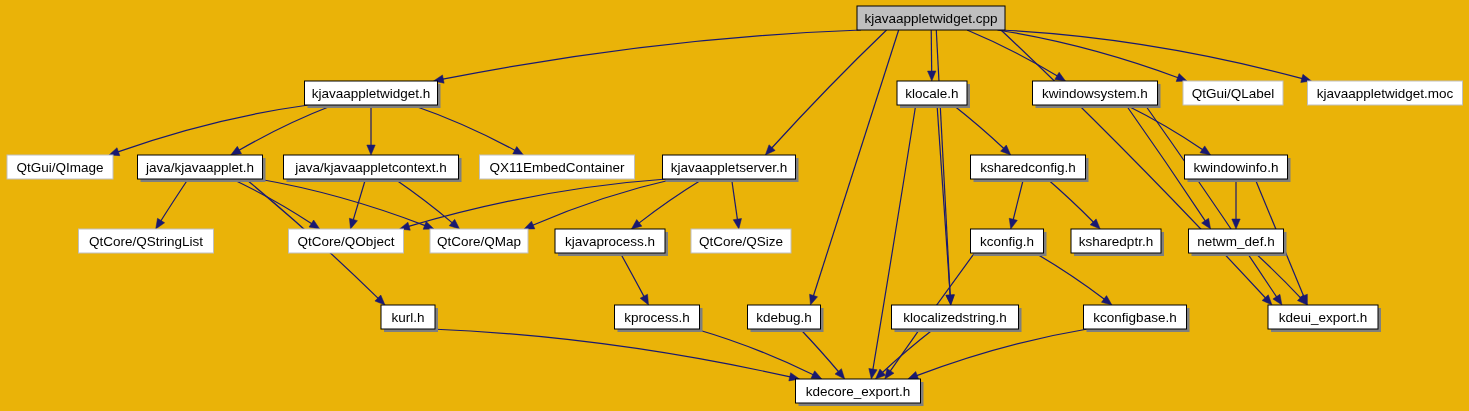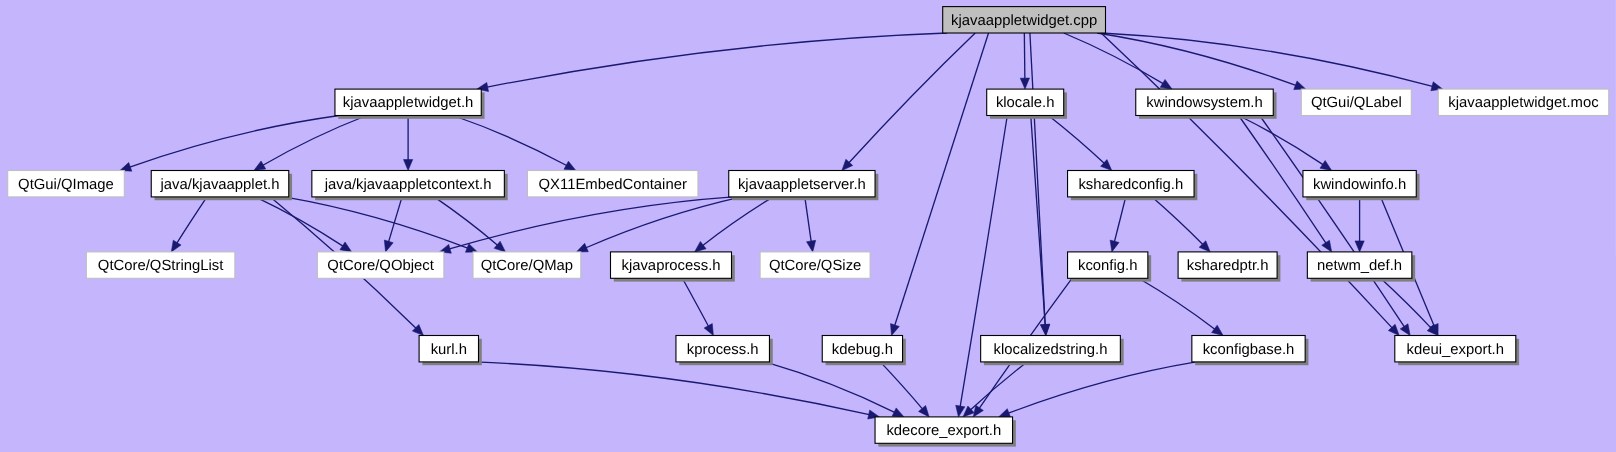--- a/index.html
+++ b/index.html
@@ -4,21 +4,21 @@
 <style>
   html, body {
     margin: 0;
     padding: 0;
     background: #ffffff;
   }
   #canvas {
     position: relative;
     width: 1469px;
     height: 411px;
-    background: #c4b5fd;
+    background: #eab308;
     font-family: "Liberation Sans", sans-serif;
     overflow: hidden;
   }
   svg#graph {
     position: absolute;
     left: 0;
     top: 0;
     width: 1469px;
     height: 411px;
   }

